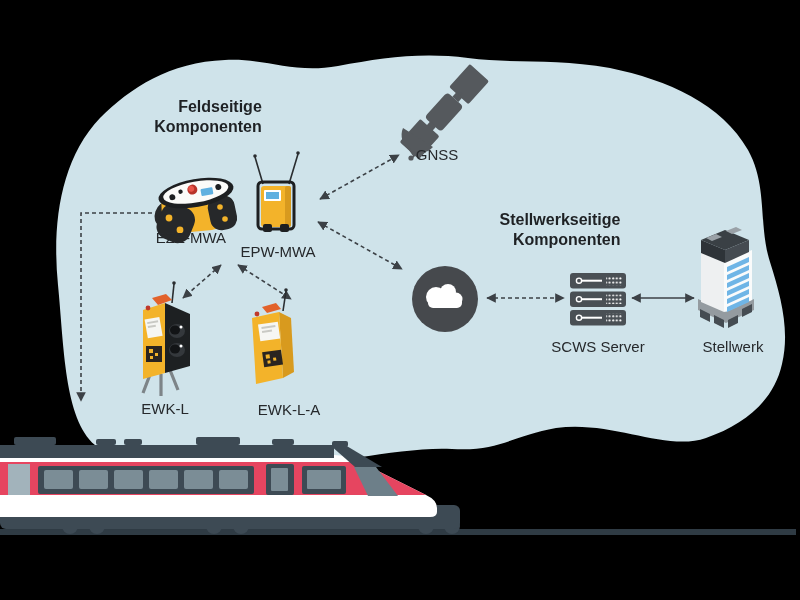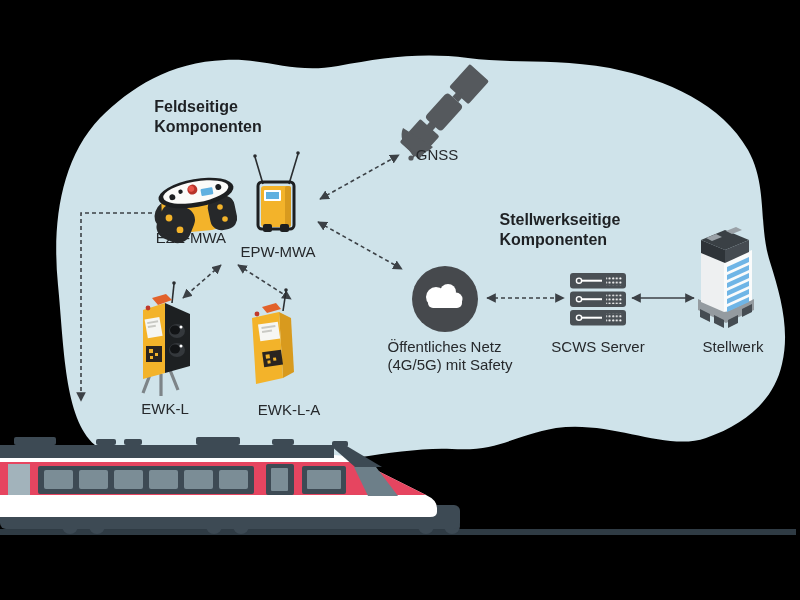--- a/index.html
+++ b/index.html
@@ -1,19 +1,19 @@
 <!DOCTYPE html>
 <html><head>
 <meta charset="utf-8">
 <style>
   html,body{margin:0;padding:0;background:#000;}
   .stage{position:relative;width:800px;height:600px;background:#000;overflow:hidden;
          font-family:"Liberation Sans",sans-serif;}
   .stage svg.scene{position:absolute;left:0;top:0;}
-  .lbl{position:absolute;transform:translateX(-50%);text-align:left;
+  .lbl{position:absolute;transform:translateX(-50%);text-align:right;
        font-size:15px;line-height:18px;color:#26292c;white-space:pre-line;}
   .ttl{font-weight:bold;font-size:16px;line-height:20px;color:#1e2124;}
 </style>
 </head>
 <body>
 
 <div class="stage">
 
 <svg class="scene" width="800" height="600" viewBox="0 0 800 600">
   <defs>
@@ -240,17 +240,15 @@
 
   <div class="lbl ttl" style="left:208px;top:97px">Feldseitige
 Komponenten</div>
   <div class="lbl ttl" style="left:560px;top:210px">Stellwerkseitige
 Komponenten</div>
   <div class="lbl" style="left:437px;top:146px">GNSS</div>
   <div class="lbl" style="left:191px;top:229px">EZE-MWA</div>
   <div class="lbl" style="left:278px;top:243px">EPW-MWA</div>
   <div class="lbl" style="left:165px;top:400px">EWK-L</div>
   <div class="lbl" style="left:289px;top:401px">EWK-L-A</div>
-  <div class="lbl" style="left:450px;top:338px">Öffentliches Netz
-(4G/5G) mit Safety</div>
   <div class="lbl" style="left:598px;top:338px">SCWS Server</div>
   <div class="lbl" style="left:733px;top:338px">Stellwerk</div>
 </div>
 
 </body></html>

